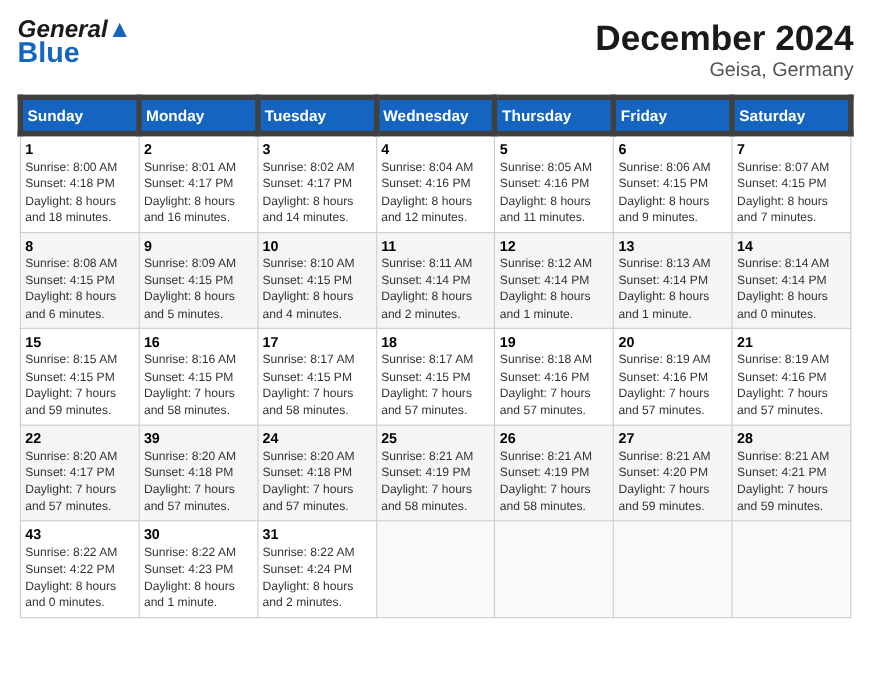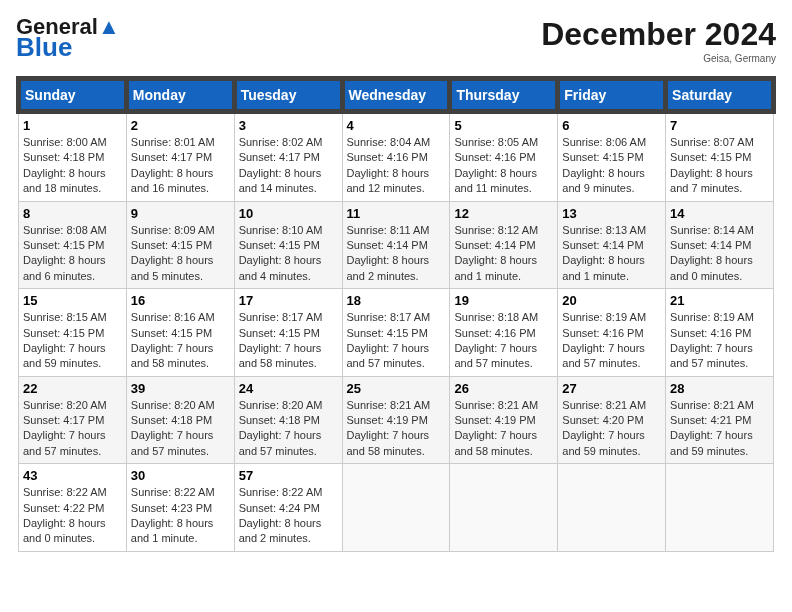--- a/index.html
+++ b/index.html
@@ -34,21 +34,21 @@
     }
     .title-block {
       text-align: right;
     }
     .month-title {
       font-size: 32px;
       font-weight: bold;
       color: #1a1a1a;
     }
     .location {
-      font-size: 10px;
+      font-size: 18px;
       color: #555;
     }
     .calendar {
       width: 100%;
       border-collapse: collapse;
       font-size: 11px;
     }
     .calendar th {
       background: #1565c0;
       color: #fff;
@@ -82,21 +82,21 @@
     }
     .empty { background: #f9f9f9 !important; }
   </style>
 </head>
 <body>
 
 <div class="header">
   <div class="logo">
     <div class="logo-row">
       <span class="logo-text">
-        <span style="color:#1a1a1a;">General</span><span class="blue">▲</span>
+        <span style="color:#1a1a1a;font-style:italic;">General</span><span class="blue">▲</span>
       </span>
     </div>
     <div style="margin-top:-4px;">
       <span class="logo-text" style="color:#1565c0; font-size:26px; font-weight:bold;">Blue</span>
     </div>
   </div>
   <div class="title-block">
     <div class="month-title">December 2024</div>
     <div class="location">Geisa, Germany</div>
   </div>
@@ -298,21 +298,21 @@
           Sunrise: 8:22 AM<br>Sunset: 4:22 PM<br>Daylight: 8 hours and 0 minutes.
         </div>
       </td>
         <td>
         <span class="day-num">30</span>
         <div class="day-info">
           Sunrise: 8:22 AM<br>Sunset: 4:23 PM<br>Daylight: 8 hours and 1 minute.
         </div>
       </td>
         <td>
-        <span class="day-num">57</span>
+        <span class="day-num">31</span>
         <div class="day-info">
           Sunrise: 8:22 AM<br>Sunset: 4:24 PM<br>Daylight: 8 hours and 2 minutes.
         </div>
       </td>
         <td class="empty"></td>
         <td class="empty"></td>
         <td class="empty"></td>
         <td class="empty"></td>
       </tr>
     </tbody>

